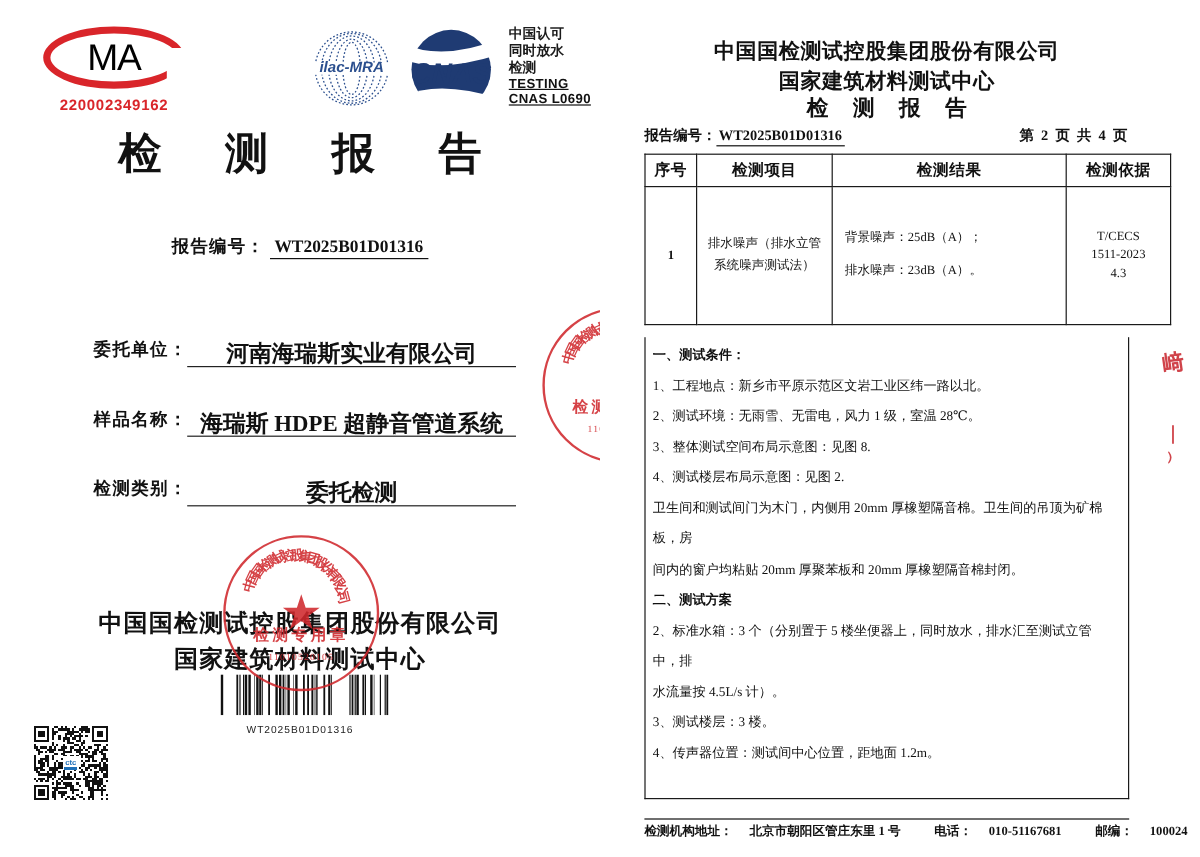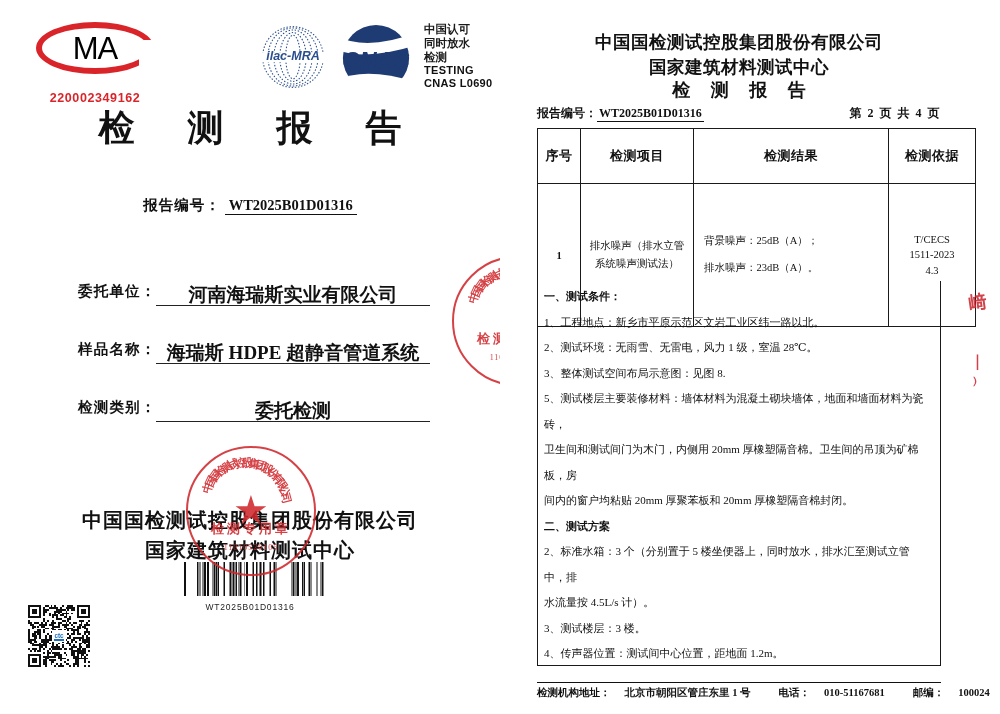--- a/index.html
+++ b/index.html
@@ -51,21 +51,21 @@
   }
   
   .cma-oval::after{
     content:"";
     position:absolute;
     right:-7px; top:12px;
     width:16px; height:27px;
     background:#fff;
   }
   #cma-number {
-    margin-top: 17px;
+    margin-top: 7px;
     color: #d9252a;
     font-family: "Liberation Sans", "DejaVu Sans", sans-serif;
     font-size: 12.5px;
     letter-spacing: 0.6px;
     font-weight: 600;
   }
 
   
   #cnas-block { left: 258px; top: 20px; width: 250px; height: 80px; }
   .ilac-mark {
@@ -82,20 +82,21 @@
     line-height: 1.22;
   }
   .cnas-text .cn {
     font-family: "Liberation Serif", "DejaVu Serif", serif;
     font-size: 11.5px; font-weight: bold; color: #1a1a1a;
   }
   .cnas-text .en {
     font-family: "Liberation Sans", "DejaVu Sans", sans-serif;
     font-size: 11px; font-weight: bold; color: #111;
     letter-spacing: .3px;
+    text-decoration: underline;
   }
 
   
   #left-title {
     left: 0; top: 104px; width: 500px;
     text-align: center;
     font-size: 36px;
     font-weight: bold;
     letter-spacing: 22px;
     text-indent: 22px;
@@ -244,21 +245,21 @@
   #r-table {
     position: absolute;
     left: 37px; top: 128px;
     width: 404px;
     border-collapse: collapse;
     table-layout: fixed;
   }
   #r-table th, #r-table td {
     border: 1px solid #1a1a1a;
     vertical-align: middle;
-    padding: 16px 4px;
+    padding: 2px 4px;
   }
   #r-table thead th {
     height: 22px;
     font-size: 13px;
     font-weight: bold;
     text-align: center;
     letter-spacing: .5px;
   }
   #r-table tbody td { height: 110px; font-size: 10.5px; }
   .col-no   { width: 34px;  text-align: center; }
@@ -1072,21 +1073,21 @@
         </td>
       </tr>
     </tbody>
   </table>
 
   <div id="r-body">
     <p class="sec">一、测试条件：</p>
     <p>1、工程地点：新乡市平原示范区文岩工业区纬一路以北。</p>
     <p>2、测试环境：无雨雪、无雷电，风力 1 级，室温 28℃。</p>
     <p>3、整体测试空间布局示意图：见图 8.</p>
-    <p>5、测试楼层主要装修材料：墙体材料为混凝土砌块墙体，地面和墙面材料为瓷砖，</p>
+    <p>4、测试楼层布局示意图：见图 2.</p>
     <p>卫生间和测试间门为木门，内侧用 20mm 厚橡塑隔音棉。卫生间的吊顶为矿棉板，房</p>
     <p>间内的窗户均粘贴 20mm 厚聚苯板和 20mm 厚橡塑隔音棉封闭。</p>
     <p class="sec">二、测试方案</p>
     <p>2、标准水箱：3 个（分别置于 5 楼坐便器上，同时放水，排水汇至测试立管中，排</p>
     <p>水流量按 4.5L/s 计）。</p>
     <p>3、测试楼层：3 楼。</p>
     <p>4、传声器位置：测试间中心位置，距地面 1.2m。</p>
   </div>
 
   <div id="r-footer">

